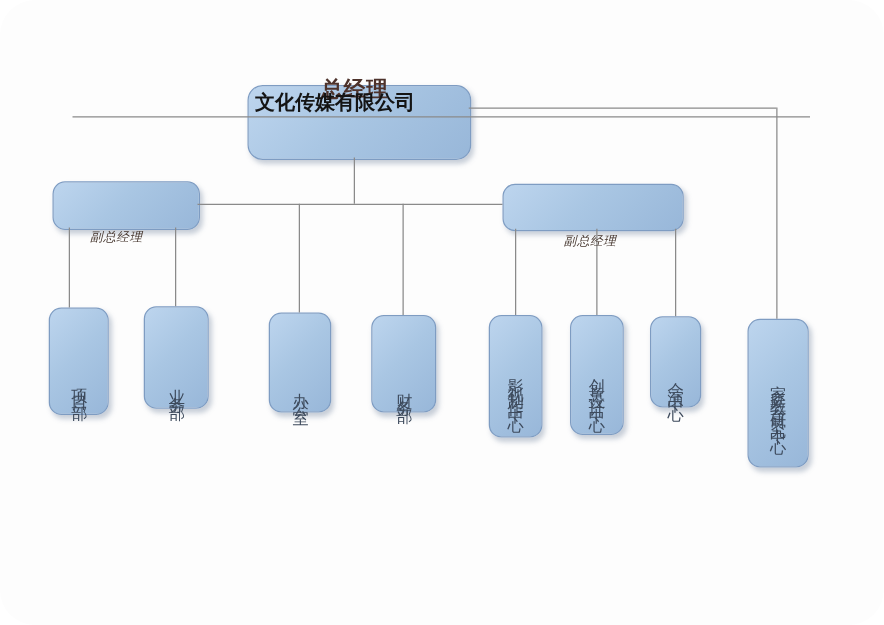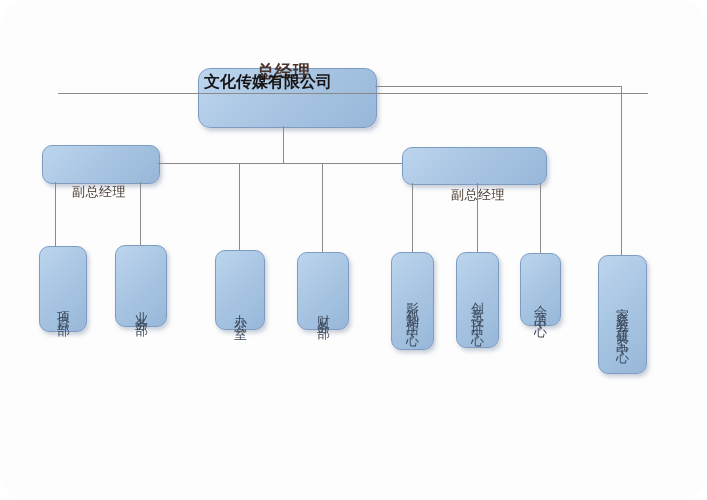--- a/index.html
+++ b/index.html
@@ -26,21 +26,21 @@
     background:linear-gradient(135deg,var(--box-fill-top) 0%,var(--box-fill-mid) 45%,var(--box-fill-bottom) 100%);
     border:1px solid var(--box-border);
     box-shadow:2px 3px 4px rgba(100,120,150,0.35);
   }
   .line{position:absolute;background:var(--connector);}
   .hline{height:1px;}
   .vline{width:1px;}
   .label{position:absolute;white-space:nowrap;}
   .root-label{font-size:17px;font-weight:600;color:var(--root-label);letter-spacing:1px;}
   .company-title{font-size:16px;font-weight:600;color:var(--title);letter-spacing:0px;}
-  .deputy-label{font-size:13px;color:var(--deputy-label);letter-spacing:0.5px;}
+  .deputy-label{font-size:10px;color:var(--deputy-label);letter-spacing:0.5px;font-style:italic;}
   .vlabel{
     position:absolute;
     writing-mode:vertical-rl;text-orientation:upright;
     font-size:13px;letter-spacing:6px;
     color:var(--department-label);
     width:20px;text-align:left;
   }
   .layer-lines{position:absolute;inset:0;z-index:2;}
   .layer-boxes{position:absolute;inset:0;z-index:1;}
   .layer-text{position:absolute;inset:0;z-index:3;}

